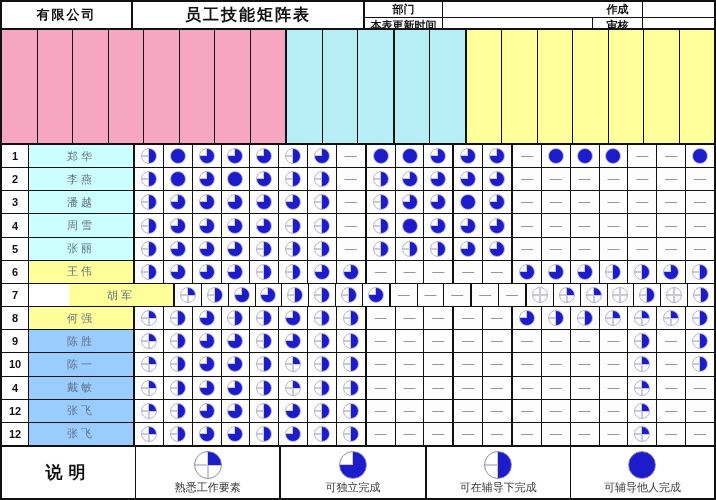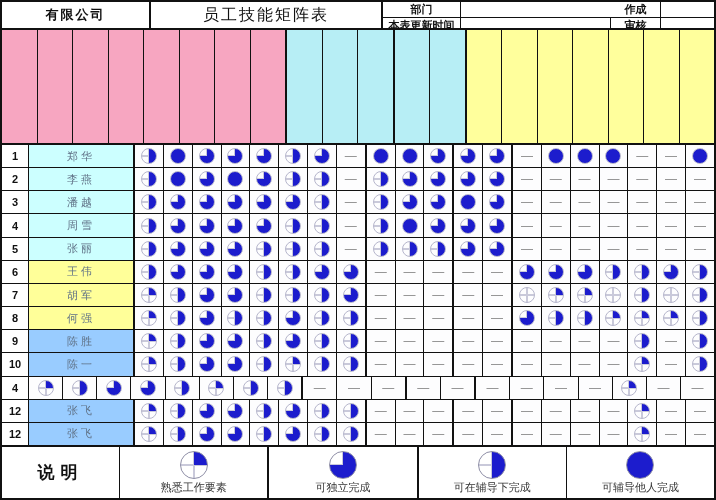--- a/index.html
+++ b/index.html
@@ -5,24 +5,24 @@
   html,body{margin:0;padding:0;background:#fff;}
   *{box-sizing:border-box;}
   .sheet{
     position:relative;width:716px;height:500px;
     border:2px solid #111;background:#fff;
     font-family:"Liberation Sans","DejaVu Sans",sans-serif;
     color:#111;display:flex;flex-direction:column;overflow:hidden;
   }
   
   .top-band{height:28px;display:flex;border-bottom:2px solid #111;flex:0 0 auto;}
-  .company-cell{width:149px;border-right:2px solid #111;display:flex;align-items:center;justify-content:center;
+  .company-cell{width:131px;border-right:2px solid #111;display:flex;align-items:center;justify-content:center;
     font-weight:bold;font-size:13px;letter-spacing:2px;}
   .title-cell{width:232px;border-right:2px solid #111;display:flex;align-items:center;justify-content:center;
-    font-weight:normal;font-size:16px;letter-spacing:2px;}
+    font-weight:bold;font-size:16px;letter-spacing:2px;}
   .meta{flex:1;display:flex;flex-direction:column;}
   .meta-row{flex:1;display:flex;}
   .meta-row:first-child{border-bottom:1px solid #111;align-items:flex-end;}
   .m-cell{display:flex;align-items:center;justify-content:center;font-size:11px;font-weight:bold;}
   .m-label1{width:78px;border-right:1px solid #111;}
   .m-value1{width:150px;border-right:1px solid #111;}
   .m-label2{width:50px;border-right:1px solid #111;}
   .m-value2{flex:1;}
   
   .header-band{height:115px;display:flex;border-bottom:2px solid #111;flex:0 0 auto;}
@@ -43,21 +43,21 @@
     font-size:11px;font-weight:bold;background:#fff;}
   .c-name{width:106px;border-right:2px solid #111;display:flex;align-items:center;justify-content:center;
     font-size:11px;color:#5f7186;letter-spacing:3px;}
   .c-skill{flex:1;border-right:1px solid #111;display:flex;align-items:center;justify-content:center;background:#fdfdfe;}
   .c-skill:last-child{border-right:none;}
   .gb{border-right-width:2px !important;}
   .pie{width:16px;height:16px;border-radius:50%;border:1px solid #b6b6cc;flex:0 0 auto;}
   .dash{color:#8a8a8a;font-size:12px;line-height:1;}
   
   .legend{height:53px;display:flex;border-top:2px solid #111;flex:0 0 auto;}
-  .legend-title{width:118px;border-right:1px solid #111;display:flex;align-items:center;justify-content:center;
+  .legend-title{width:134px;border-right:1px solid #111;display:flex;align-items:center;justify-content:center;
     font-size:17px;font-weight:bold;letter-spacing:6px;}
   .legend-item{flex:1;border-right:1px solid #111;display:flex;flex-direction:column;align-items:center;justify-content:center;padding:2px 0;}
   .legend-item:last-child{border-right:none;}
   .legend-pie{width:28px;height:28px;border-radius:50%;border:1px solid #8e8ea6;}
   .legend-label{font-size:11px;color:#333;margin-top:1px;}
 </style>
 </head>
 <body>
 
 <div class="sheet">
@@ -486,21 +486,21 @@
         </div>
         <div class="c-skill">
           <span class="pie" style="background: conic-gradient(rgb(28, 28, 205) 0deg, rgb(28, 28, 205) 75%, transparent 75%, transparent 100%), linear-gradient(transparent 46%, rgb(201, 201, 218) 46%, rgb(201, 201, 218) 54%, transparent 54%), linear-gradient(to right, transparent 46%, rgb(201, 201, 218) 46%, rgb(201, 201, 218) 54%, transparent 54%);"></span>
         </div>
         <div class="c-skill">
           <span class="pie" style="background: conic-gradient(rgb(28, 28, 205) 0deg, rgb(28, 28, 205) 50%, transparent 50%, transparent 100%), linear-gradient(transparent 46%, rgb(201, 201, 218) 46%, rgb(201, 201, 218) 54%, transparent 54%), linear-gradient(to right, transparent 46%, rgb(201, 201, 218) 46%, rgb(201, 201, 218) 54%, transparent 54%);"></span>
         </div>
       </div>
       <div class="mrow">
         <div class="c-no">7</div>
-        <div class="c-name" style="background: rgb(255, 255, 153);">胡军</div>
+        <div class="c-name" style="background: rgb(255, 255, 153); margin-left: 40px;">胡军</div>
         <div class="c-skill">
           <span class="pie" style="background: conic-gradient(rgb(28, 28, 205) 0deg, rgb(28, 28, 205) 25%, transparent 25%, transparent 100%), linear-gradient(transparent 46%, rgb(201, 201, 218) 46%, rgb(201, 201, 218) 54%, transparent 54%), linear-gradient(to right, transparent 46%, rgb(201, 201, 218) 46%, rgb(201, 201, 218) 54%, transparent 54%);"></span>
         </div>
         <div class="c-skill">
           <span class="pie" style="background: conic-gradient(rgb(28, 28, 205) 0deg, rgb(28, 28, 205) 50%, transparent 50%, transparent 100%), linear-gradient(transparent 46%, rgb(201, 201, 218) 46%, rgb(201, 201, 218) 54%, transparent 54%), linear-gradient(to right, transparent 46%, rgb(201, 201, 218) 46%, rgb(201, 201, 218) 54%, transparent 54%);"></span>
         </div>
         <div class="c-skill">
           <span class="pie" style="background: conic-gradient(rgb(28, 28, 205) 0deg, rgb(28, 28, 205) 75%, transparent 75%, transparent 100%), linear-gradient(transparent 46%, rgb(201, 201, 218) 46%, rgb(201, 201, 218) 54%, transparent 54%), linear-gradient(to right, transparent 46%, rgb(201, 201, 218) 46%, rgb(201, 201, 218) 54%, transparent 54%);"></span>
         </div>
         <div class="c-skill">
@@ -742,20 +742,21 @@
         </div>
         <div class="c-skill">
           <span class="dash">—</span>
         </div>
         <div class="c-skill">
           <span class="pie" style="background: conic-gradient(rgb(28, 28, 205) 0deg, rgb(28, 28, 205) 50%, transparent 50%, transparent 100%), linear-gradient(transparent 46%, rgb(201, 201, 218) 46%, rgb(201, 201, 218) 54%, transparent 54%), linear-gradient(to right, transparent 46%, rgb(201, 201, 218) 46%, rgb(201, 201, 218) 54%, transparent 54%);"></span>
         </div>
       </div>
       <div class="mrow">
         <div class="c-no">4</div>
+        <div class="c-name" style="background: rgb(153, 204, 255);">戴敏</div>
         <div class="c-skill">
           <span class="pie" style="background: conic-gradient(rgb(28, 28, 205) 0deg, rgb(28, 28, 205) 25%, transparent 25%, transparent 100%), linear-gradient(transparent 46%, rgb(201, 201, 218) 46%, rgb(201, 201, 218) 54%, transparent 54%), linear-gradient(to right, transparent 46%, rgb(201, 201, 218) 46%, rgb(201, 201, 218) 54%, transparent 54%);"></span>
         </div>
         <div class="c-skill">
           <span class="pie" style="background: conic-gradient(rgb(28, 28, 205) 0deg, rgb(28, 28, 205) 50%, transparent 50%, transparent 100%), linear-gradient(transparent 46%, rgb(201, 201, 218) 46%, rgb(201, 201, 218) 54%, transparent 54%), linear-gradient(to right, transparent 46%, rgb(201, 201, 218) 46%, rgb(201, 201, 218) 54%, transparent 54%);"></span>
         </div>
         <div class="c-skill">
           <span class="pie" style="background: conic-gradient(rgb(28, 28, 205) 0deg, rgb(28, 28, 205) 75%, transparent 75%, transparent 100%), linear-gradient(transparent 46%, rgb(201, 201, 218) 46%, rgb(201, 201, 218) 54%, transparent 54%), linear-gradient(to right, transparent 46%, rgb(201, 201, 218) 46%, rgb(201, 201, 218) 54%, transparent 54%);"></span>
         </div>
         <div class="c-skill">

